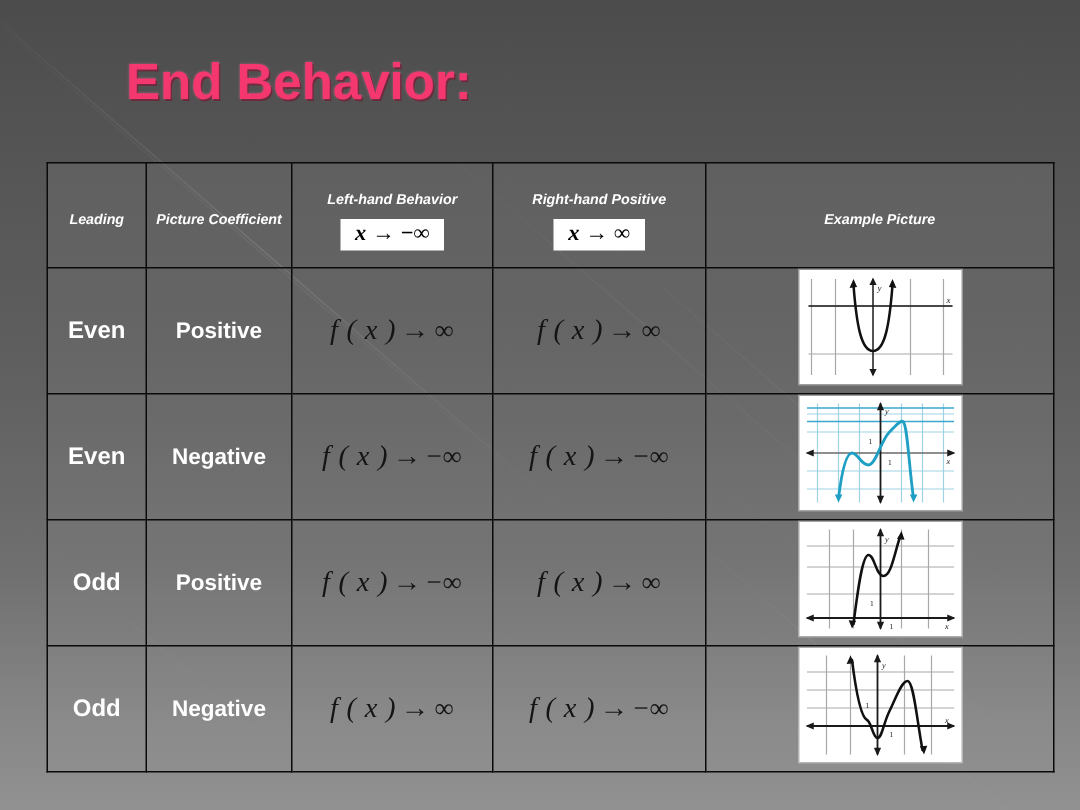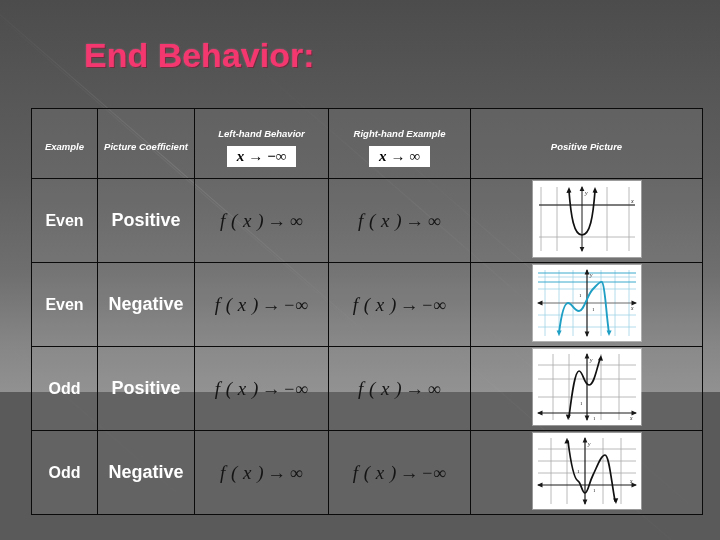--- a/index.html
+++ b/index.html
@@ -9,21 +9,21 @@
   body {
     width: 720px;
     height: 540px;
     overflow: hidden;
     font-family: "Liberation Sans", sans-serif;
     background: #5a5a5a;
   }
   #slide {
     position: relative;
     width: 720px;
-    height: 392px;
+    height: 540px;
     background:
       linear-gradient(135deg, rgba(255,255,255,0.00) 0%, rgba(255,255,255,0.00) 100%),
       linear-gradient(to bottom, #4c4c4c 0%, #565656 22%, #5f5f5f 45%, #6f6f6f 70%, #868686 88%, #919191 100%);
     text-decoration: underline;
   }
   
   .streak {
     position: absolute;
     background: linear-gradient(to right, rgba(255,255,255,0.00), rgba(255,255,255,0.22), rgba(255,255,255,0.00));
     height: 1px;
@@ -101,21 +101,21 @@
   }
   .formula-box .arrow { font-style: normal; font-weight: bold; padding: 0 4px; }
   .formula-box .inf { font-style: normal; font-weight: bold; }
 
   .cell-text {
     color: #ffffff;
     font-size: 16px;
     font-weight: bold;
     white-space: nowrap;
   }
-  .cell-text.lead { font-size: 18px; }
+  .cell-text.lead { font-size: 15px; }
 
   .fx {
     color: #141414;
     font-family: "Liberation Serif", serif;
     font-size: 19px;
     font-style: italic;
     white-space: nowrap;
     letter-spacing: 0.5px;
   }
   .fx .arrow { font-style: normal; padding: 0 3px; }
@@ -143,39 +143,39 @@
   <div class="streak s5"></div>
   <div class="streak s6"></div>
   <div class="streak s7"></div>
 
   <div id="title">End Behavior:</div>
 
   <table id="table">
     <tbody>
       <tr class="hdr">
         <td class="c-degree">
-          <span class="hdr-label">Example</span>
+          <span class="hdr-label">Leading</span>
         </td>
         <td class="c-lead">
           <span class="hdr-label">Picture Coefficient</span>
         </td>
         <td class="c-left">
           <span class="hdr-label">Left-hand Behavior</span>
           <span class="formula-box">
             <span>x</span><span class="arrow">→</span><span class="inf">−∞</span>
           </span>
         </td>
         <td class="c-right">
-          <span class="hdr-label">Right-hand Example</span>
+          <span class="hdr-label">Right-hand Positive</span>
           <span class="formula-box">
             <span>x</span><span class="arrow">→</span><span class="inf">∞</span>
           </span>
         </td>
         <td class="c-pic">
-          <span class="hdr-label">Positive Picture</span>
+          <span class="hdr-label">Example Picture</span>
         </td>
       </tr>
 
       <tr class="body-row">
         <td>
           <span class="cell-text">Even</span>
         </td>
         <td>
           <span class="cell-text lead">Positive</span>
         </td>

